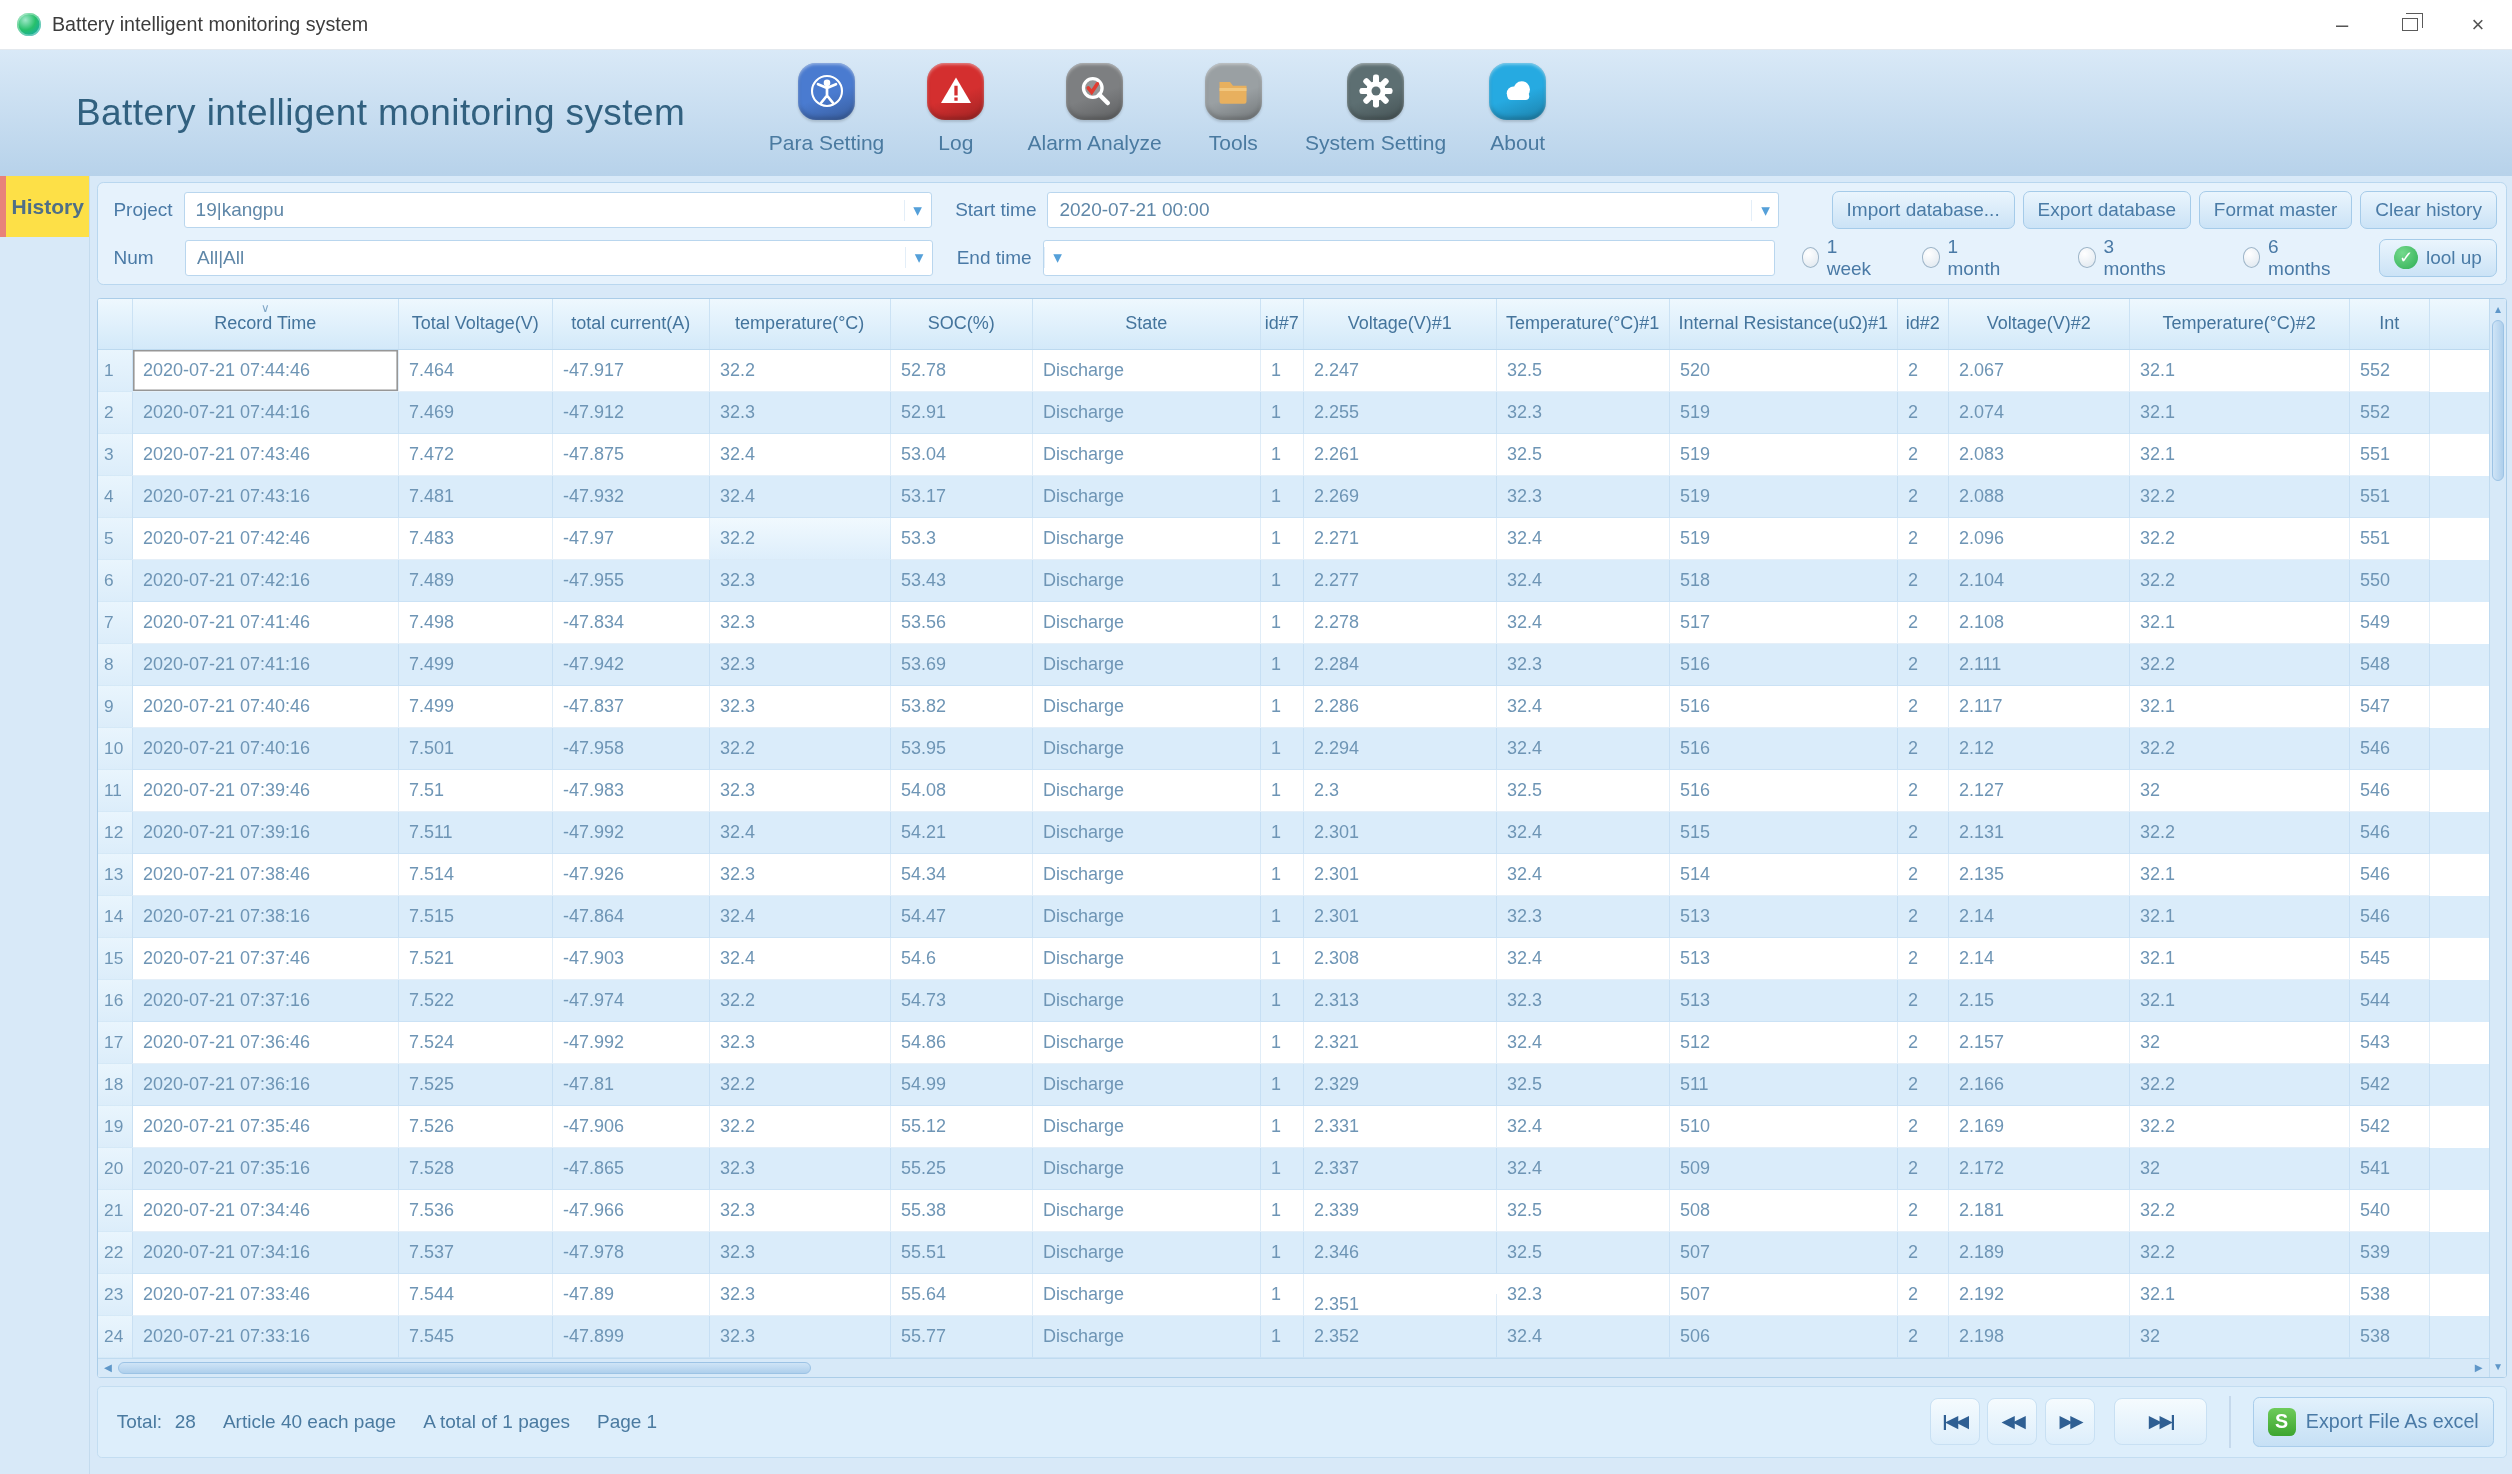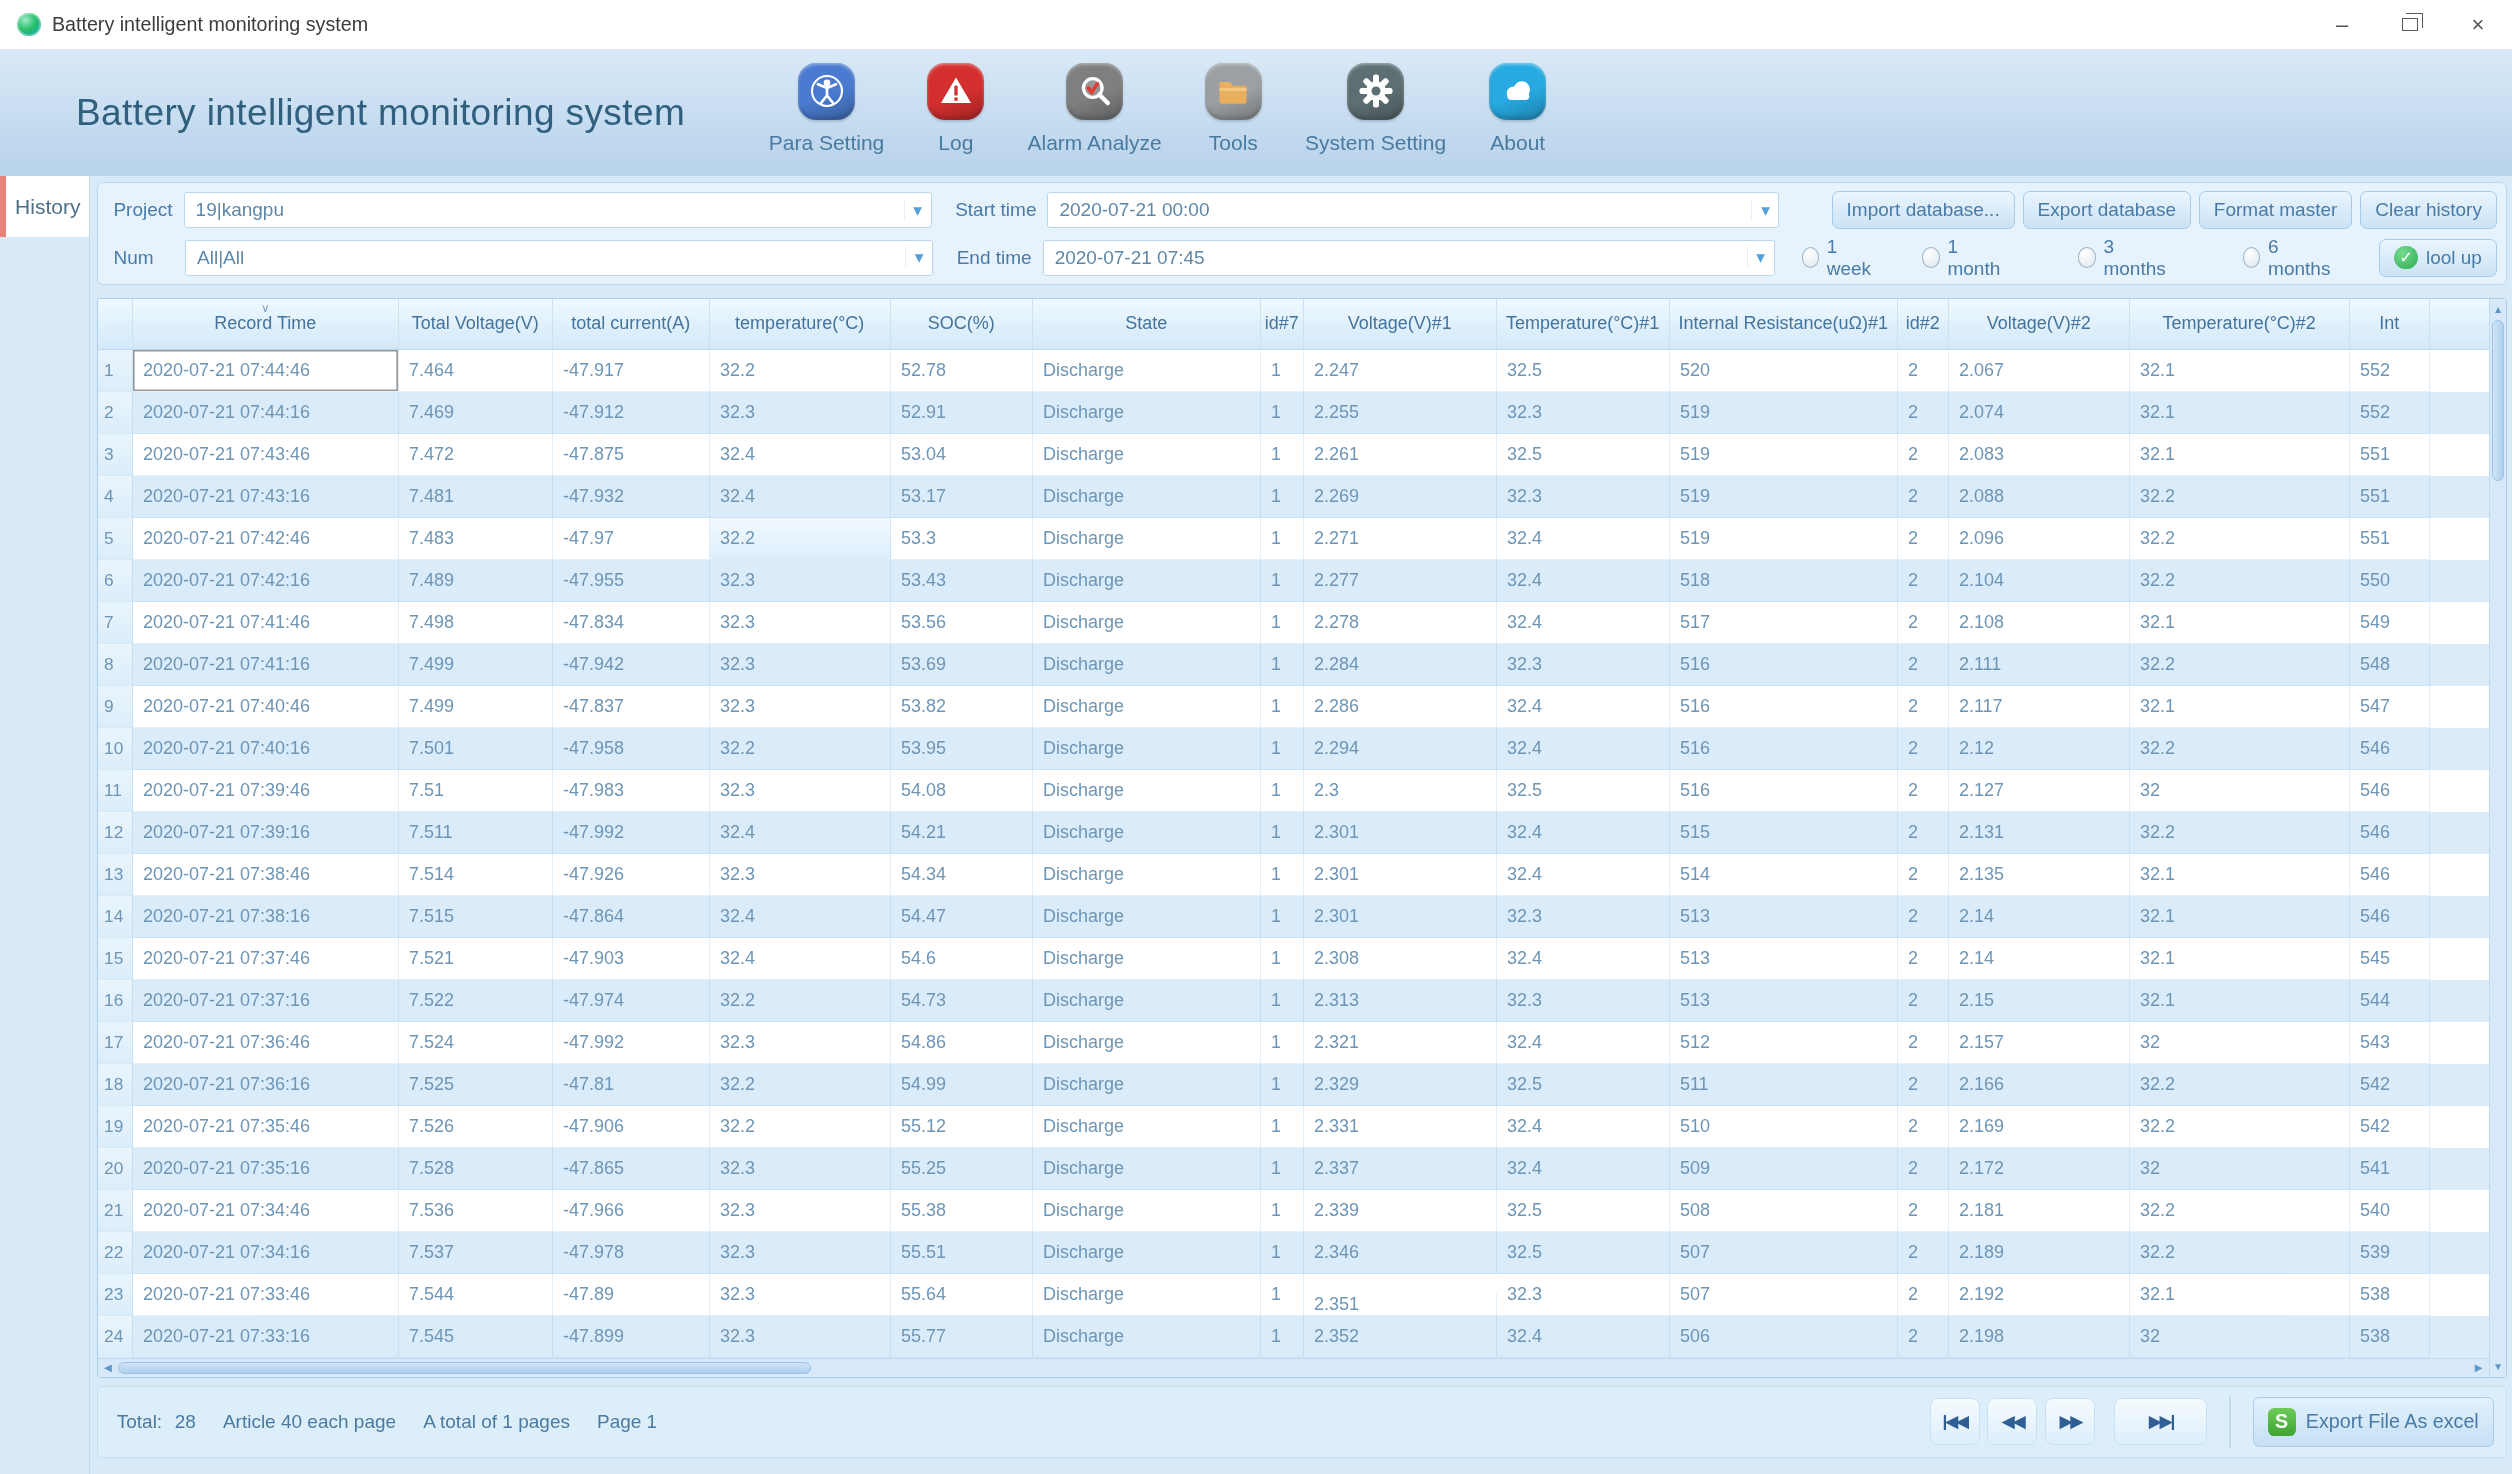--- a/index.html
+++ b/index.html
@@ -27,22 +27,22 @@
               padding:12.6px 12.6px 0 12.6px; min-width:118px; height:126px; }
   .tool-btn.active { background:#e9f5fd; border-bottom:6.3px solid #efa2a0; padding-bottom:0; }
   .tool-icon { width:57px; height:57px; border-radius:18px; display:flex; align-items:center; justify-content:center;
                box-shadow:inset 0 1.6px 3.1px rgba(255,255,255,.45), inset 0 -3.1px 4.7px rgba(0,0,0,.18), 0 1.6px 2.4px rgba(0,0,0,.15); }
   .tool-icon svg { width:36px; height:36px; }
   .tool-label { margin-top:11px; font-size:21px; color:#4a7aa0; white-space:nowrap; }
 
   
   .main { display:flex; height:1298px; }
   .sidebar { width:135px; background:#d8e9f8; border-right:0.8px solid #c4dbee; }
-  .side-tab { height:61px; background:#ffffff; border-left:6.3px solid #e8827a; display:flex;
-              align-items:center; justify-content:center; font-size:21px; color:#4f6f87; }
+  .side-tab { height:61px; background:#fde047; border-left:6.3px solid #e8827a; display:flex;
+              align-items:center; justify-content:center; font-size:21px; color:#4f6f87;font-weight:bold; }
   .content { flex:1; padding:6.3px 4.7px 0 6.3px; display:flex; flex-direction:column; }
 
   
   .filter-box { border:1.6px solid #b9d7ef; border-radius:6.3px; background:#e6f2fc; padding:7.9px 9.4px; }
   .f-row { display:flex; align-items:center; height:38px; }
   .f-row + .f-row { margin-top:9.4px; }
   .f-label { font-size:19px; color:#4a7aa6; margin:0 11px 0 6.3px; white-space:nowrap; }
   .combo { height:36px; background:#ffffff; border:0.8px solid #b9d6ee; border-radius:3.1px;
            display:flex; align-items:center; font-size:19px; color:#5f87a8; }
   .combo .val { flex:1; padding-left:11px; white-space:nowrap; overflow:hidden; }
@@ -229,21 +229,20 @@
         </div>
       </div>
       <div class="f-row">
         <span class="f-label" style="margin-right:31.5px;">Num</span>
         <div class="combo w-big">
           <span class="val">All|All</span>
           <span class="arrow">▾</span>
         </div>
         <span class="f-label time-label">End time</span>
         <div class="combo w-time">
-          <span class="val">2020-07-21 07:45</span>
           <span class="arrow">▾</span>
         </div>
         <div class="radios">
           <div class="radio">
               <span class="dot"></span>
               <span>1 week</span>
             </div>
           <div class="radio">
               <span class="dot"></span>
               <span>1 month</span>

